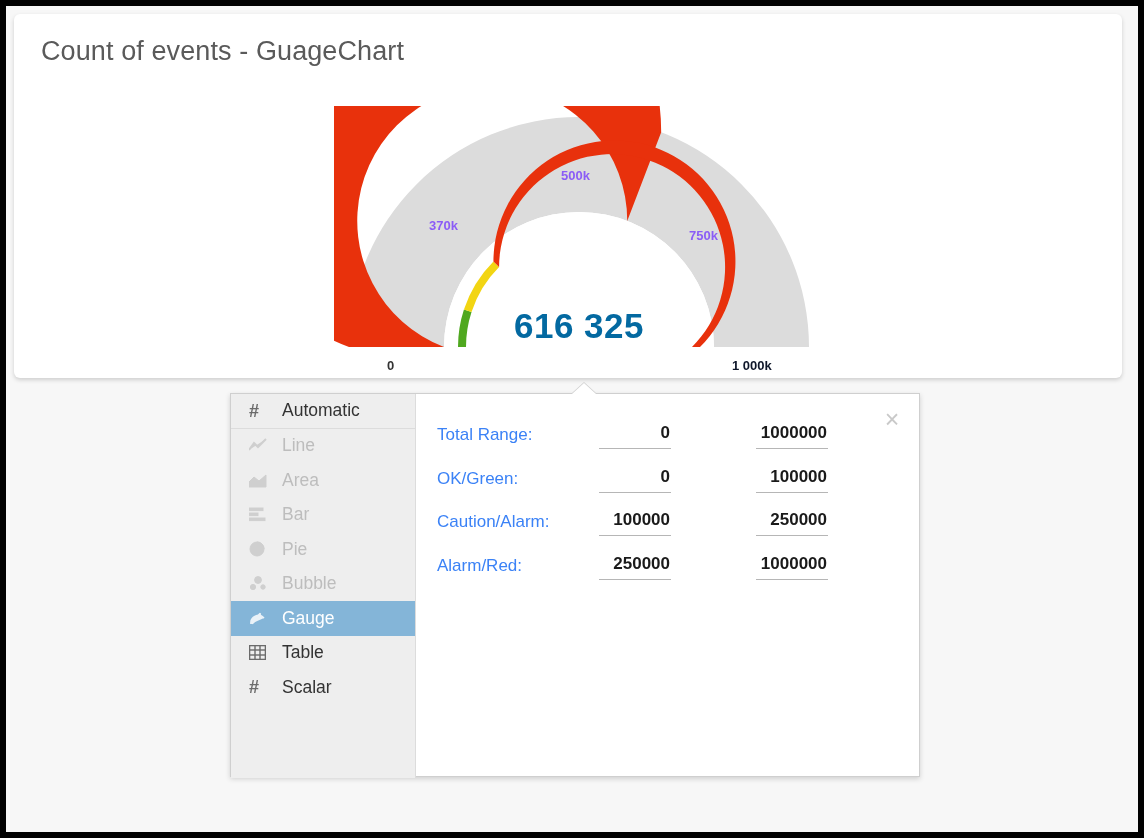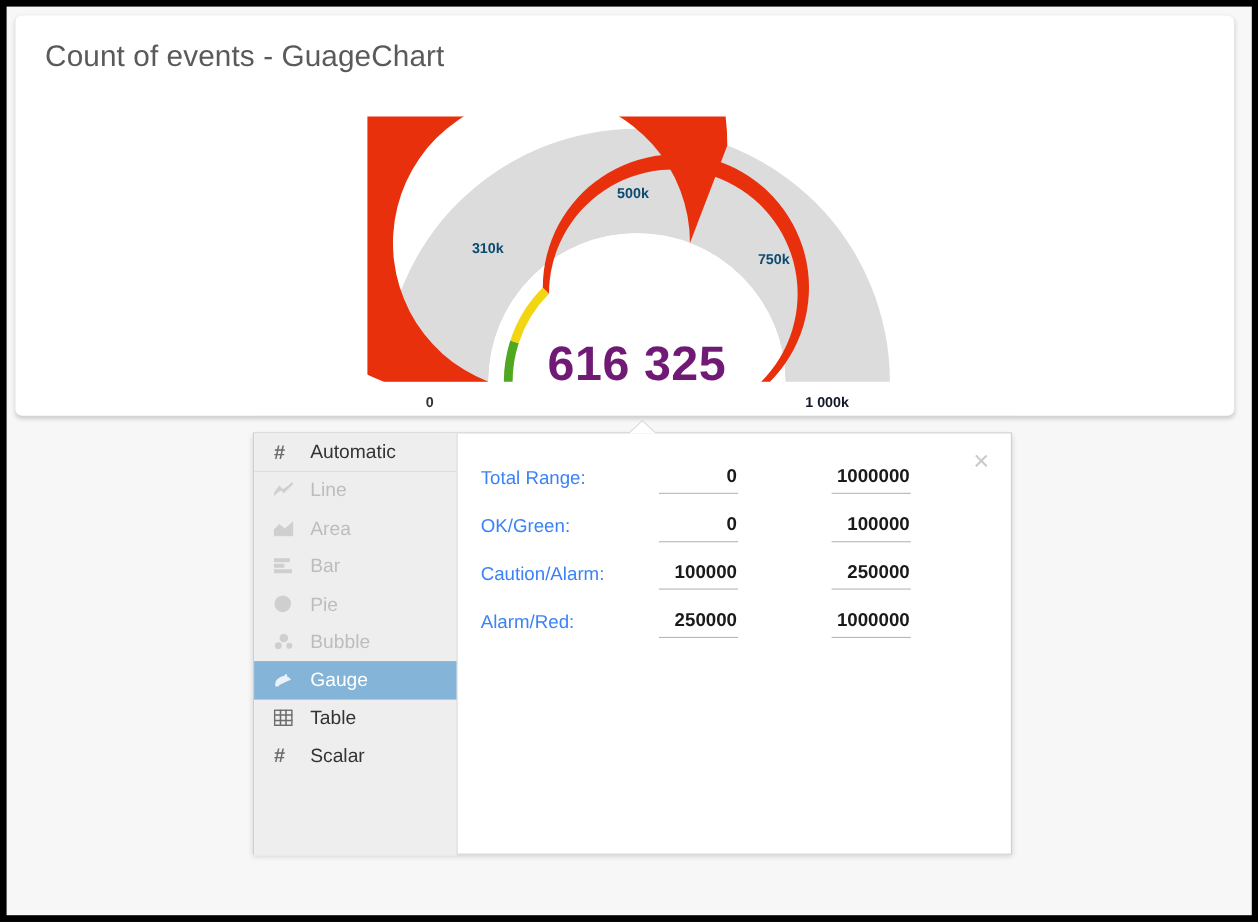--- a/index.html
+++ b/index.html
@@ -40,37 +40,37 @@
     position: absolute;
     left: 320px; top: 92px;
     width: 500px; height: 270px;
   }
   #gauge-svg { display: block; }
 
   .gauge-tick {
     position: absolute;
     font-size: 13px;
     font-weight: bold;
-    color: #0c4a6e;
+    color: #8b5cf6;
     white-space: nowrap;
   }
   #tick-250k { left: 95px;  top: 112px; }
   #tick-500k { left: 227px; top: 62px;  }
   #tick-750k { left: 355px; top: 122px; }
   #tick-0    { left: 53px;  top: 252px; color:#333; }
   #tick-1000k{ left: 398px; top: 252px; color:#0f172a; }
 
   #gauge-value {
     position: absolute;
     left: 0; top: 200px;
     width: 490px;
     text-align: center;
-    font-size: 44px;
+    font-size: 35px;
     font-weight: bold;
-    color: #701a75;
+    color: #0369a1;
     letter-spacing: 0.5px;
   }
 
   
   #settings-popup {
     position: absolute;
     left: 224px; top: 387px;
     width: 690px; height: 384px;
     background: #ffffff;
     border: 1px solid #cfcfcf;
@@ -191,21 +191,21 @@
 
         <path id="outer-fill" fill="#e8310c" d="M 15 240.99999999999997 A 230 230 0 1 1 327.19410158793335 26.188152877564733 L 293.2443639755261 114.91478538465756 A 135 135 0 1 0 110 240.99999999999997 Z"></path>
 
         <path fill="#ffffff" d="M 110 241 A 135 135 0 0 1 380 241 L 366 241 A 121 121 0 0 0 124 241 Z"></path>
 
         <path id="band-green" fill="#4fa81f" d="M 124 240.99999999999997 A 121 121 0 0 1 129.92216152828644 203.60894368063134 L 137.53061365864767 206.08107963563094 A 113 113 0 0 0 132 241 Z"></path>
         <path id="band-yellow" fill="#f2d513" d="M 129.92216152828644 203.60894368063134 A 121 121 0 0 1 159.44007947642774 155.44007947642774 L 165.09693372592014 161.0969337259201 A 113 113 0 0 0 137.53061365864767 206.08107963563094 Z"></path>
         <path id="band-red" fill="#e8310c" d="M 159.44007947642774 155.44007947642774 A 121 121 0 1 1 366 241 L 358 241 A 113 113 0 1 0 165.09693372592014 161.0969337259201 Z"></path>
       </svg>
 
-      <div class="gauge-tick" id="tick-250k">310k</div>
+      <div class="gauge-tick" id="tick-250k">370k</div>
       <div class="gauge-tick" id="tick-500k">500k</div>
       <div class="gauge-tick" id="tick-750k">750k</div>
       <div class="gauge-tick" id="tick-0">0</div>
       <div class="gauge-tick" id="tick-1000k">1 000k</div>
 
       <div id="gauge-value">616 325</div>
     </div>
   </div>
 
   <div id="settings-popup">

